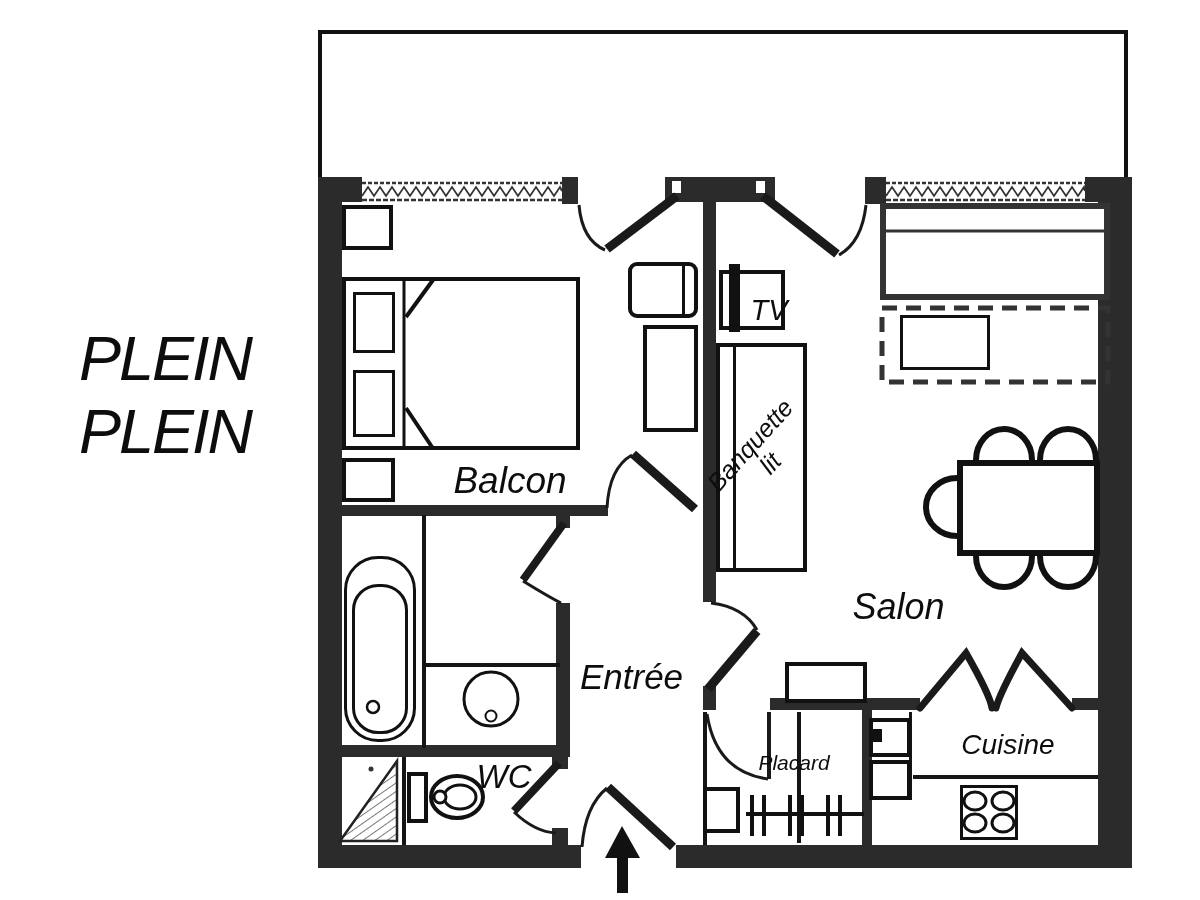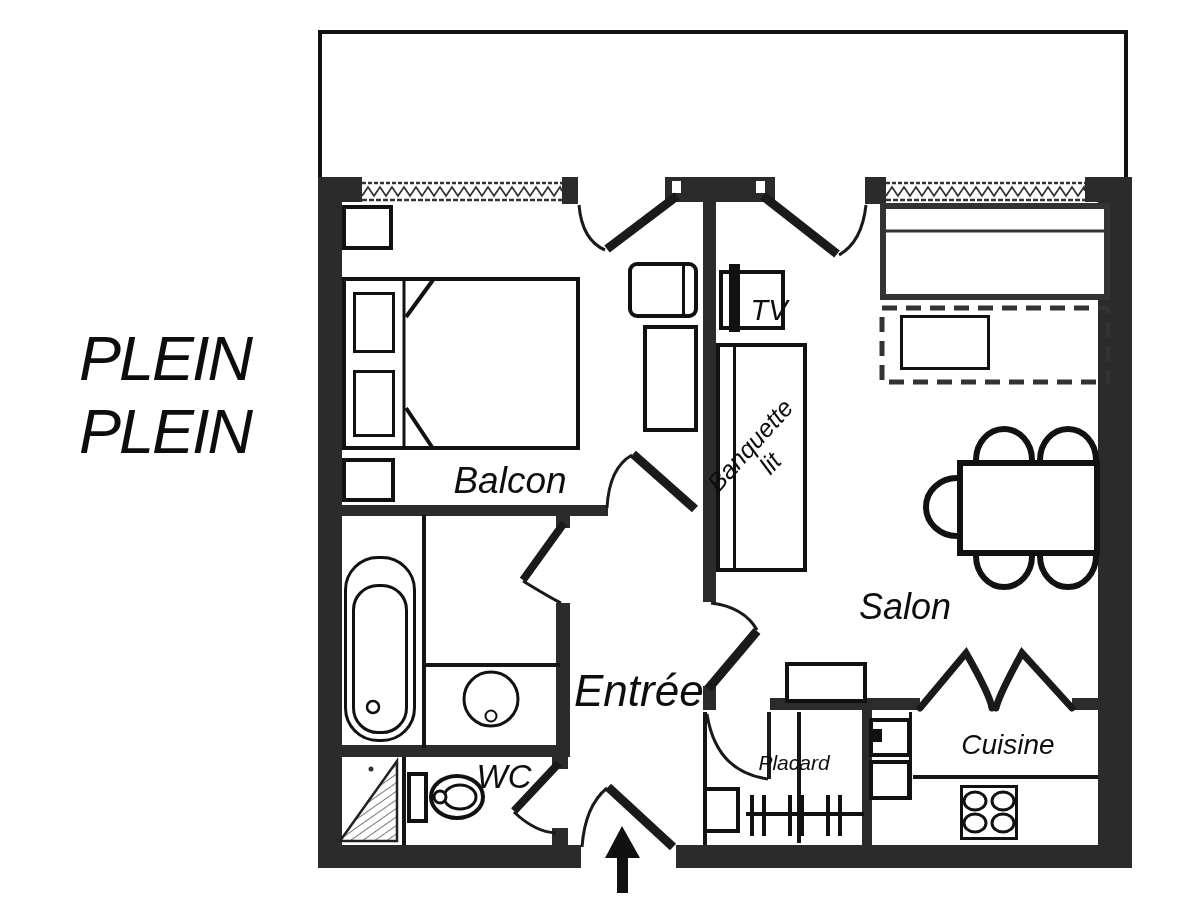--- a/index.html
+++ b/index.html
@@ -214,19 +214,19 @@
   </svg>
 
   <div class="lbl" style="left:40px;top:322px;width:250px;height:220px;font-size:63px;line-height:73px;letter-spacing:-2px;">
     <div>PLEIN</div>
     <div>PLEIN</div>
   </div>
 
   <div class="lbl" style="left:420px;top:461px;width:180px;height:40px;font-size:37px;line-height:40px;">Balcon</div>
 
 
-  <div class="lbl" style="left:574px;top:672px;width:115px;height:38px;font-size:44px;line-height:38px;">Entrée</div>
-  <div class="lbl" style="left:846px;top:588px;width:105px;height:38px;font-size:36px;line-height:38px;text-align:right;">Salon</div>
+  <div class="lbl" style="left:574px;top:658px;width:115px;height:38px;font-size:35px;line-height:38px;">Entrée</div>
+  <div class="lbl" style="left:846px;top:588px;width:105px;height:38px;font-size:36px;line-height:38px;">Salon</div>
   <div class="lbl" style="left:942px;top:725px;width:132px;height:40px;font-size:28px;line-height:40px;">Cuisine</div>
   <div class="lbl" style="left:476px;top:760px;width:56px;height:34px;font-size:33px;line-height:34px;">WC</div>
   <div class="lbl" style="left:750px;top:751px;width:88px;height:24px;font-size:21px;line-height:24px;">Placard</div>
 
 </div>
 
 </body></html>

